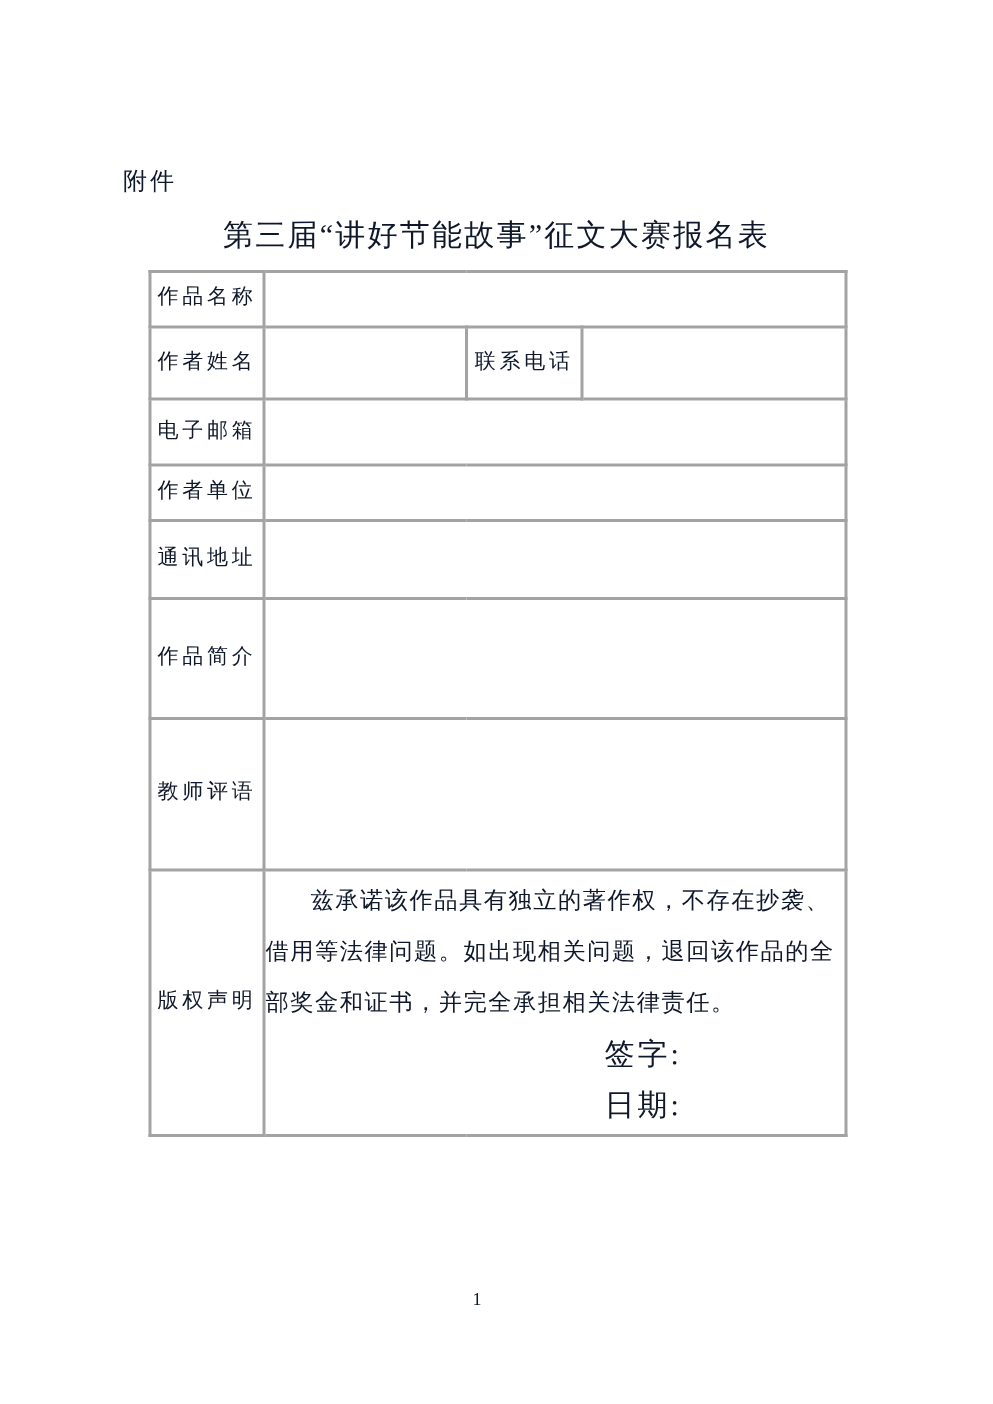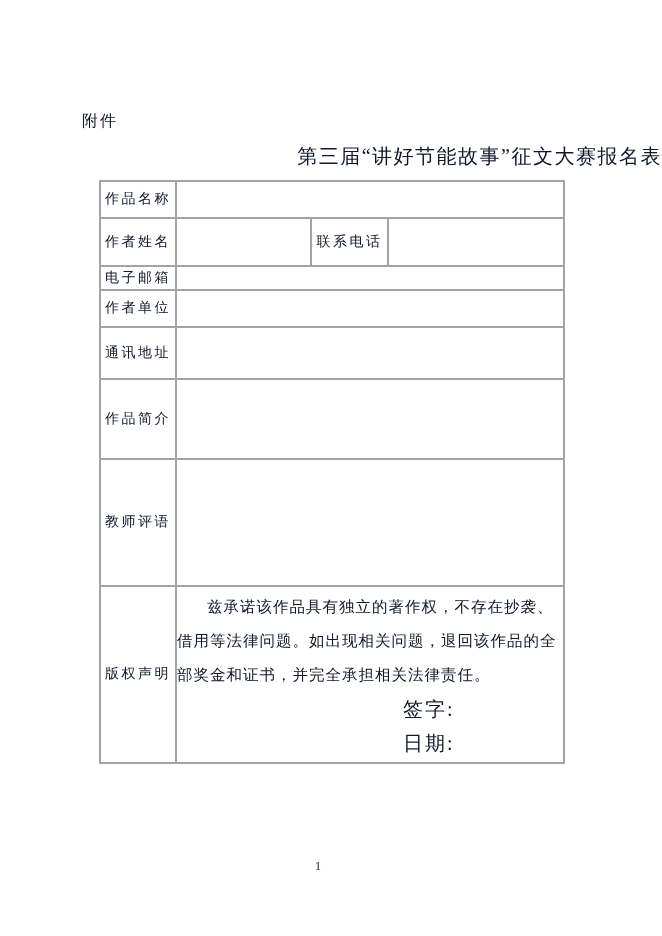--- a/index.html
+++ b/index.html
@@ -18,21 +18,21 @@
     top: 111px;
     font-family: "Liberation Sans", sans-serif;
     font-size: 16px;
     letter-spacing: 2px;
   }
   .doc-title {
     position: absolute;
     top: 143px;
     left: 0;
     width: 100%;
-    text-align: right;
+    text-align: center;
     font-size: 20px;
     letter-spacing: 1.5px;
   }
   table.form {
     position: absolute;
     left: 99px;
     top: 180px;
     width: 464px;
     border-collapse: collapse;
     table-layout: fixed;
@@ -43,22 +43,22 @@
     vertical-align: middle;
     overflow: hidden;
   }
   .lbl {
     text-align: center;
     font-size: 14px;
     letter-spacing: 2.5px;
     line-height: 1.2;
   }
   .r1 { height: 37px; } .r2 { height: 48px; } .r3 { height: 36px; }
-  .r4 { height: 24px; } .r5 { height: 37px; font-family: Liberation Mono, monospace; } .r6 { height: 52px; }
-  .r7 { height: 80px; } .r8 { height: 127px; } .r9 { height: 177px; }
+  .r4 { height: 44px; } .r5 { height: 37px; font-family: Liberation Mono, monospace; } .r6 { height: 52px; }
+  .r7 { height: 80px; } .r8 { height: 101px; } .r9 { height: 177px; }
   .copy-cell {
     vertical-align: top;
     padding: 2px 2px 0 2px;
   }
   .stmt {
     font-size: 15.5px;
     line-height: 34px;
     letter-spacing: 1px;
     white-space: nowrap;
   }

